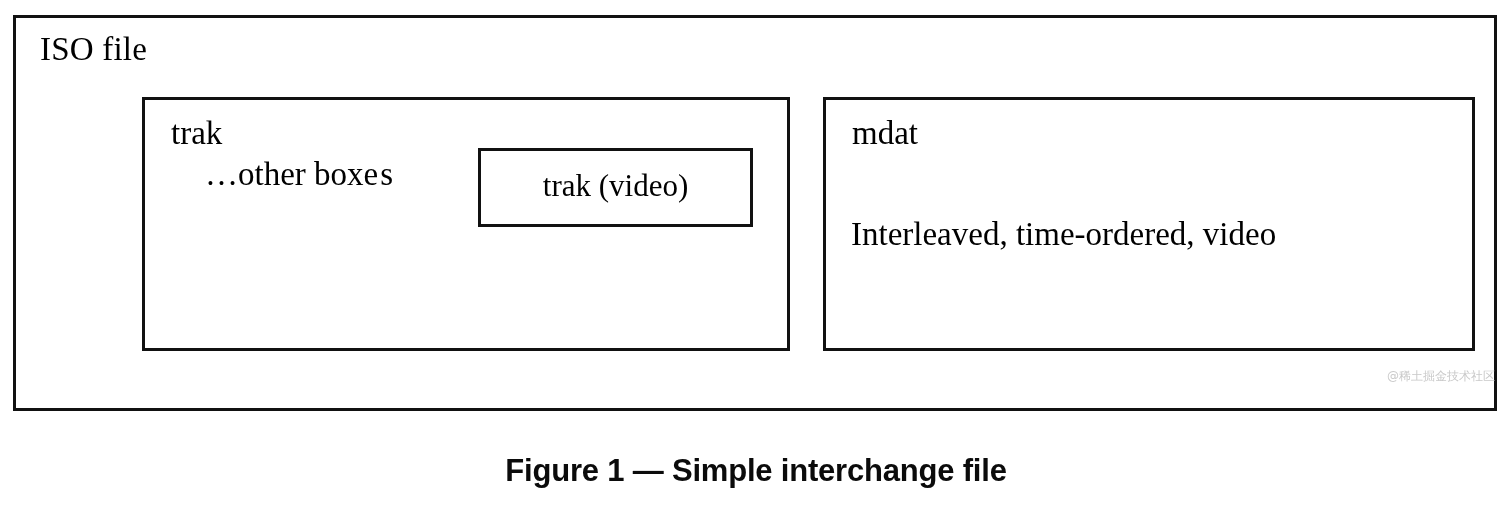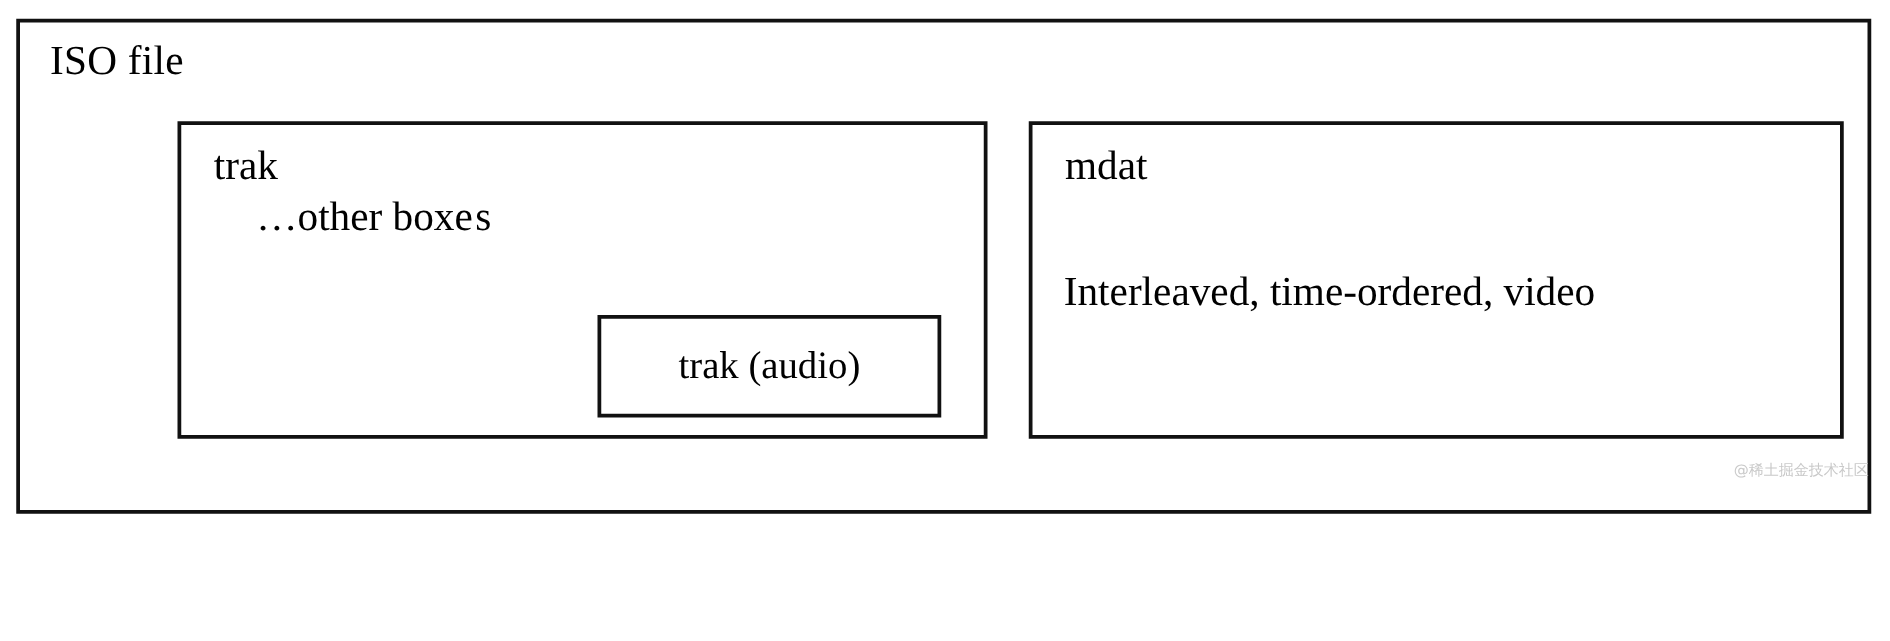--- a/index.html
+++ b/index.html
@@ -180,35 +180,36 @@
     <div class="iso-label">ISO file</div>
 
     <div class="moov-box">
 
       <div class="moov-label">trak</div>
 
       <div class="other-boxes-label">
         <span>…other boxe</span><span class="tail-letter">s</span>
       </div>
 
-
-      <div class="trak-box trak-audio">
-        <span class="trak-label">trak (audio)</span>
+      <div class="trak-box trak-video">
+        <span class="trak-label">trak (video)</span>
       </div>
+
 
     </div>
 
     <div class="mdat-box">
 
       <div class="mdat-label">mdat</div>
 
       <div class="mdat-body">
         <span class="body-line">Interleaved, time-ordered, video</span>
       </div>
 
     </div>
 
   </div>
 
+  <div class="figure-caption">Figure 1 — Simple interchange file</div>
 
   <div class="watermark">@稀土掘金技术社区</div>
 
 </div>
 
 </body></html>

